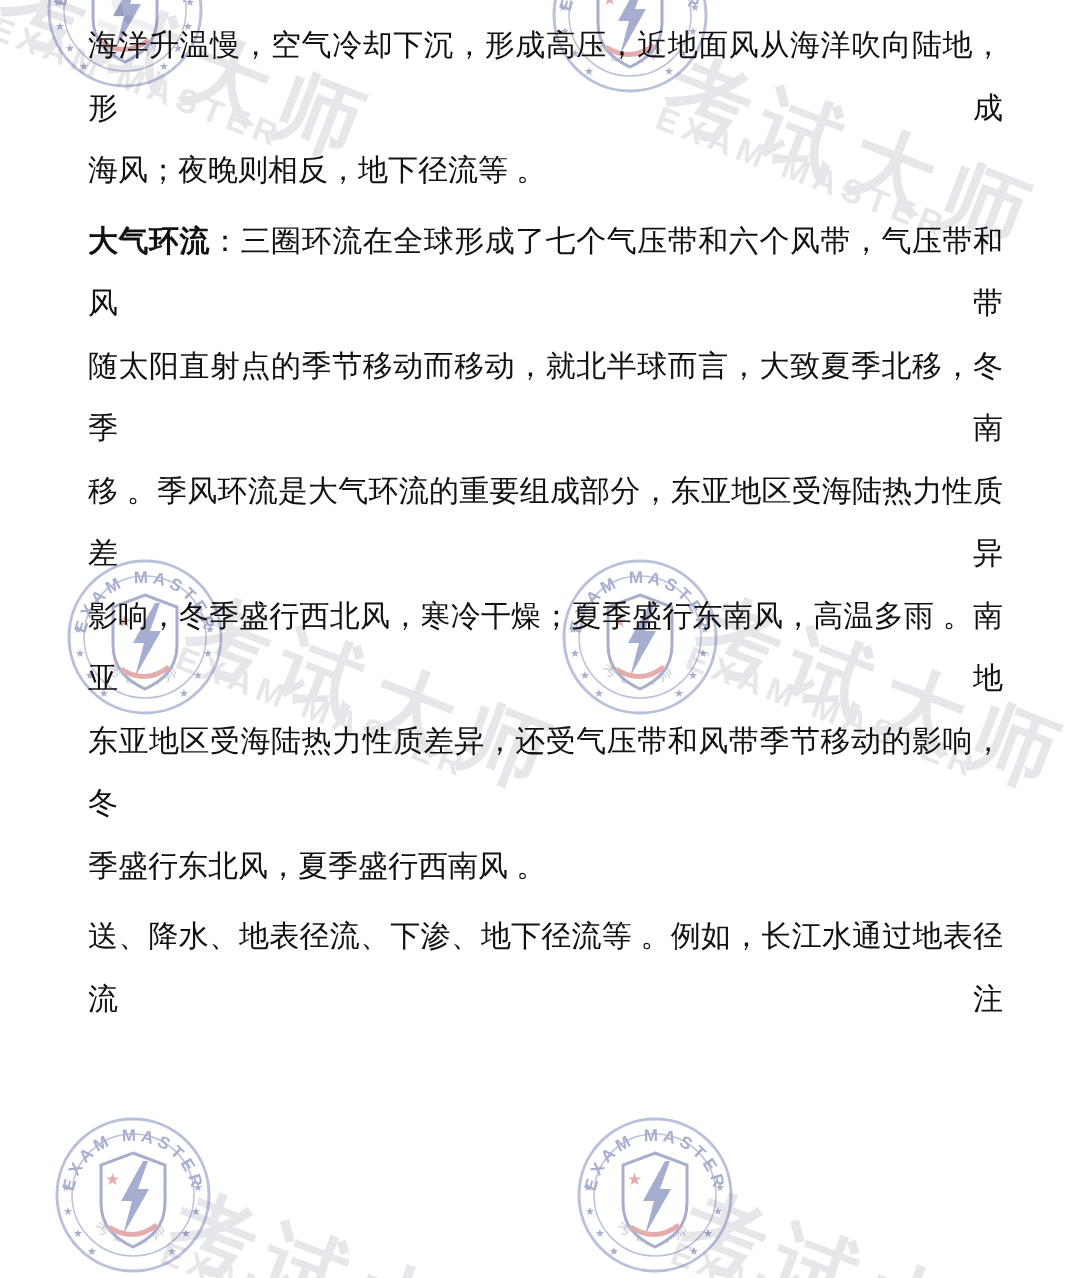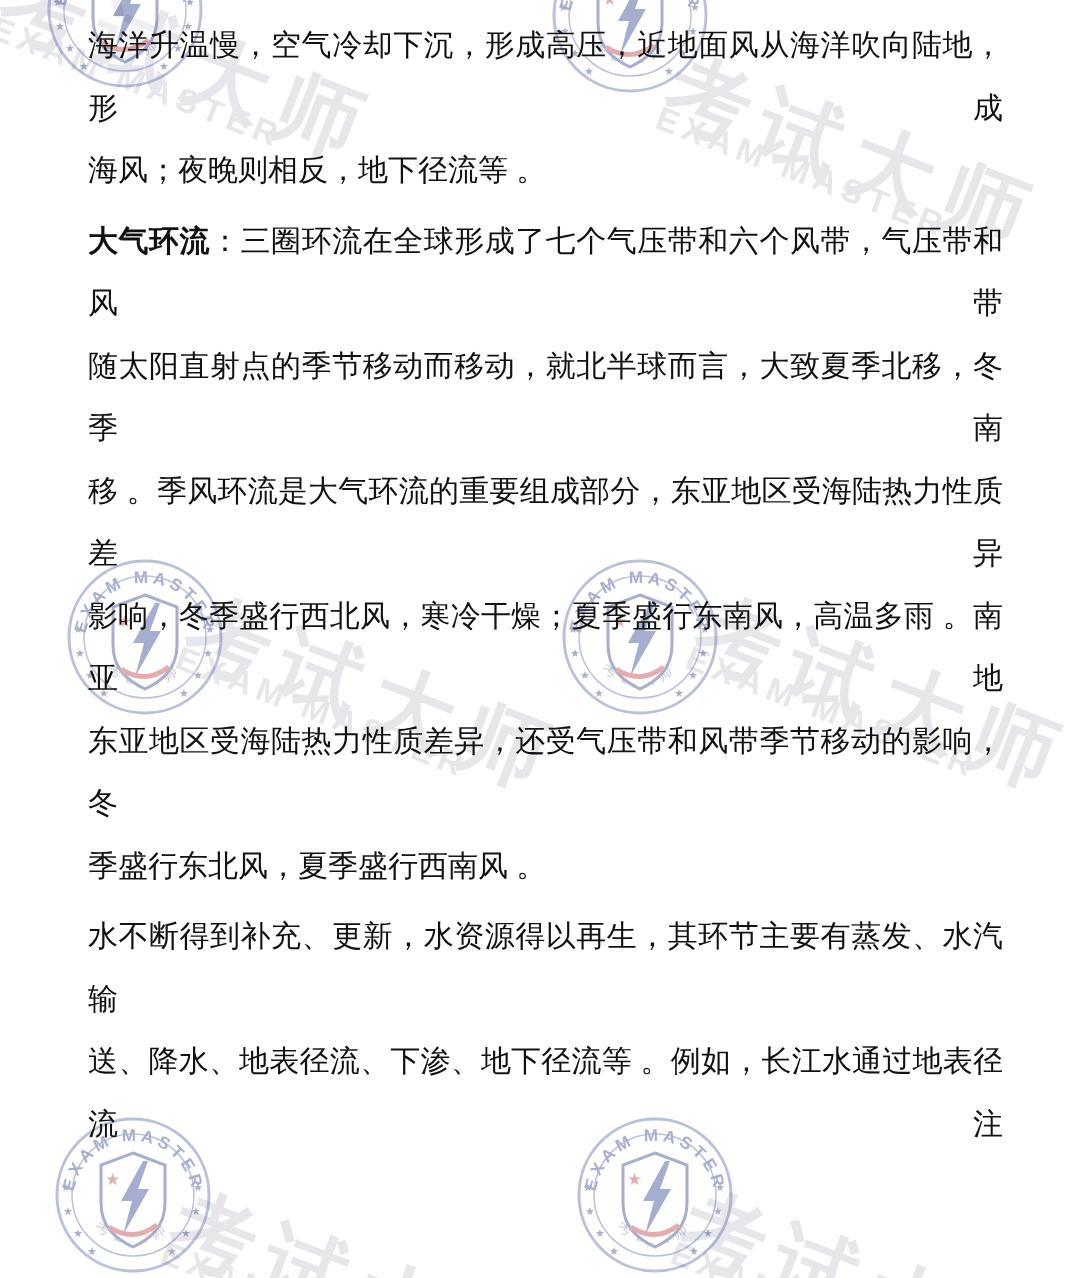--- a/index.html
+++ b/index.html
@@ -115,17 +115,16 @@
       </div>
       <div class="para">
         <div class="line"><span class="term">大气环流</span>：三圈环流在全球形成了七个气压带和六个风带，气压带和风带</div>
         <div class="line">随太阳直射点的季节移动而移动，就北半球而言，大致夏季北移，冬季南</div>
         <div class="line">移 。季风环流是大气环流的重要组成部分，东亚地区受海陆热力性质差异</div>
         <div class="line">影响，冬季盛行西北风，寒冷干燥；夏季盛行东南风，高温多雨 。南亚地</div>
         <div class="line">东亚地区受海陆热力性质差异，还受气压带和风带季节移动的影响，冬</div>
         <div class="line last">季盛行东北风，夏季盛行西南风 。</div>
       </div>
       <div class="para">
-        <div class="line">水不断得到补充、更新，水资源得以再生，其环节主要有蒸发、水汽输</div>
         <div class="line">送、降水、地表径流、下渗、地下径流等 。例如，长江水通过地表径流注</div>
       </div>
     </div>
 </div>
 
 </body></html>

